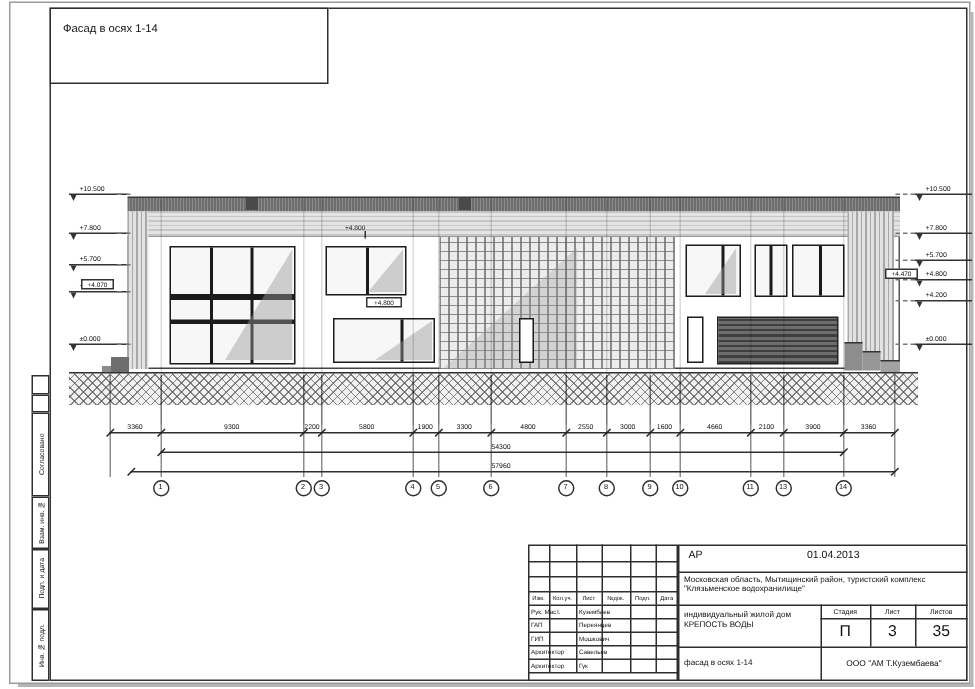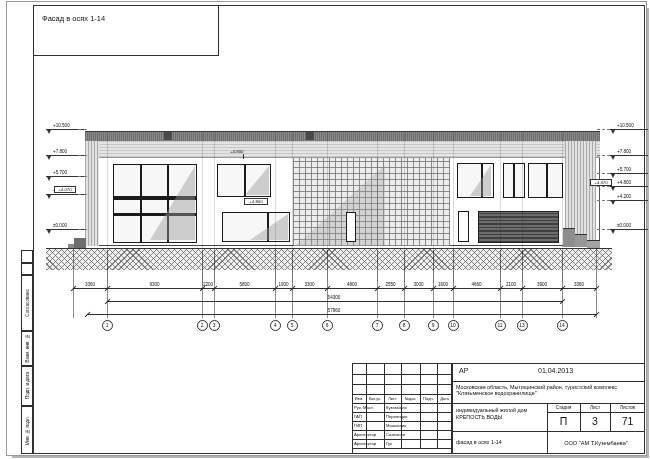--- a/index.html
+++ b/index.html
@@ -264,21 +264,21 @@
     <div class="abs" style="left:459px;top:367px;font-size:7px;">АР</div>
     <div class="abs" style="left:538px;top:367px;font-size:7px;">01.04.2013</div>
     <div class="abs tbl" style="left:456px;top:383.5px;width:186px;">Московская область, Мытищинский район, туристский комплекс "Клязьменское водохранилище"</div>
     <div class="abs tbl" style="left:456px;top:407px;width:88px;">индивидуальный жилой дом КРЕПОСТЬ ВОДЫ</div>
 
     <div class="stagehdr" style="left:547px;top:403.5px;width:33px;">Стадия</div>
     <div class="stagehdr" style="left:580px;top:403.5px;width:30px;">Лист</div>
     <div class="stagehdr" style="left:610px;top:403.5px;width:35px;">Листов</div>
     <div class="stageval" style="left:547px;top:413px;width:33px;">П</div>
     <div class="stageval" style="left:580px;top:413px;width:30px;">3</div>
-    <div class="stageval" style="left:610px;top:413px;width:35px;">71</div>
+    <div class="stageval" style="left:610px;top:413px;width:35px;">35</div>
 
     <div class="abs tbl" style="left:456px;top:439px;width:88px;">фасад в осях 1-14</div>
     <div class="abs" style="left:547px;top:440px;width:98px;font-size:5.6px;text-align:center;">ООО "АМ Т.Кузембаева"</div>
   </div>
 
   <div id="sidecol">
       <div class="sidelbl" style="position: absolute; left: 21px; top: 250px; width: 12px; height: 13px;"></div>
       <div class="sidelbl" style="position: absolute; left: 21px; top: 263px; width: 12px; height: 12px;"></div>
       <div class="sidelbl" style="position: absolute; left: 21px; top: 275px; width: 12px; height: 56px;">
         <span>Согласовано</span>

